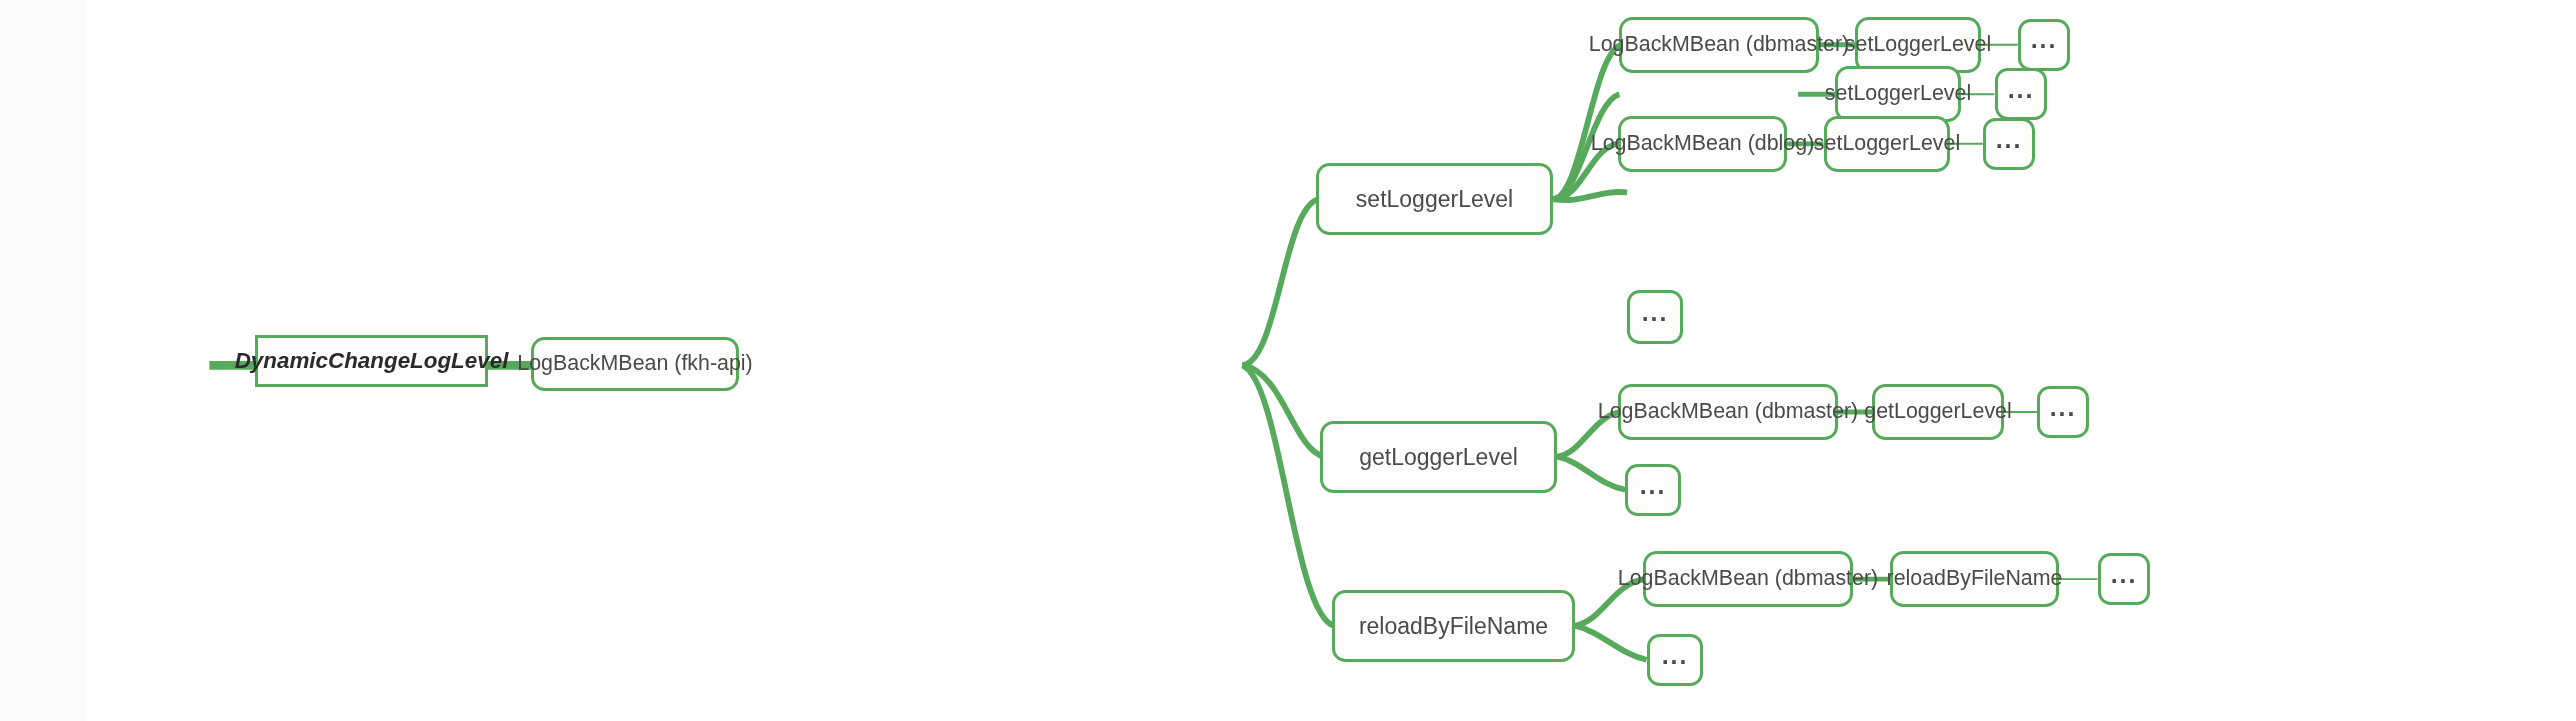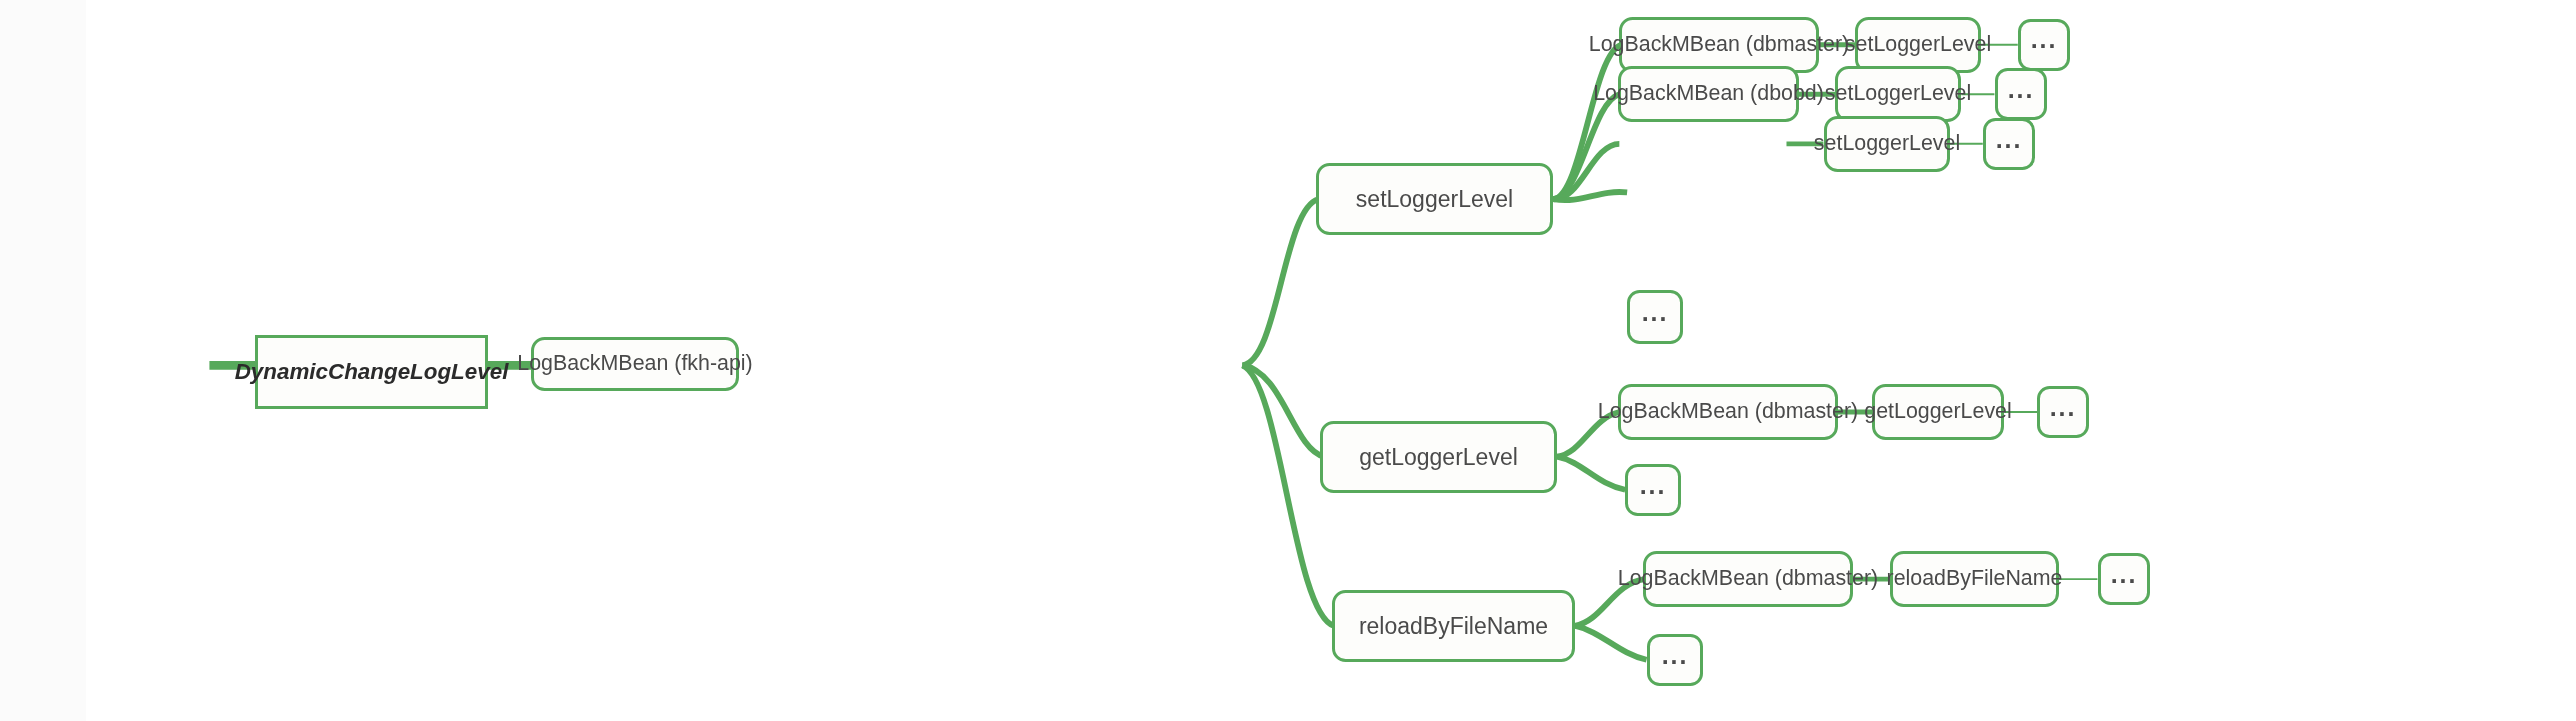--- a/index.html
+++ b/index.html
@@ -103,43 +103,43 @@
     <path d="M 1890 424 L 1928 424" stroke="#57a95b" stroke-width="5" fill="none"></path>
     <path d="M 2062 424 L 2096 424" stroke="#57a95b" stroke-width="2" fill="none"></path>
 
     <path d="M 1620 644 C 1648 640 1660 600 1692 596" stroke="#57a95b" stroke-width="6" fill="none"></path>
     <path d="M 1620 644 C 1648 650 1664 672 1694 679" stroke="#57a95b" stroke-width="6" fill="none"></path>
     <path d="M 1906 596 L 1946 596" stroke="#57a95b" stroke-width="5" fill="none"></path>
     <path d="M 2118 596 L 2158 596" stroke="#57a95b" stroke-width="2" fill="none"></path>
   </svg>
 
 
-  <div class="node sharp" style="left:255px; top:335px; width:233px; height:74px;">
+  <div class="node sharp" style="left:255px; top:335px; width:233px; height:52px;">
     <span class="lbl t23 bolditalic">DynamicChangeLogLevel</span>
   </div>
 
   <div class="node rounded" style="left:531px; top:337px; width:208px; height:54px;justify-content:center;">
     <span class="lbl t22">LogBackMBean (fkh-api)</span>
   </div>
 
   <div class="node rounded" style="left:1316px; top:163px; width:237px; height:72px;">
     <span class="lbl t24">setLoggerLevel</span>
   </div>
   <div class="node rounded" style="left:1320px; top:421px; width:237px; height:72px;">
     <span class="lbl t24">getLoggerLevel</span>
   </div>
   <div class="node rounded" style="left:1332px; top:590px; width:243px; height:72px;">
     <span class="lbl t24">reloadByFileName</span>
   </div>
 
   <div class="node rounded" style="left:1619px; top:16.5px; width:200px; height:56px;">
     <span class="lbl t22">LogBackMBean (dbmaster)</span>
   </div>
-  <div class="node rounded" style="left:1618px; top:66px; width:181px; height:56px;">
-    <span class="lbl t22">LogBackMBean (dbobd)</span>
+  <div class="node rounded" style="left:1618px; top:116px; width:169px; height:56px;">
+    <span class="lbl t22">LogBackMBean (dblog)</span>
   </div>
   <div class="node rounded dots" style="left:1627px; top:290px; width:56px; height:54px;">
     <span class="lbl">...</span>
   </div>
 
   <div class="node rounded" style="left:1855px; top:16.5px; width:126px; height:56px;">
     <span class="lbl t22">setLoggerLevel</span>
   </div>
   <div class="node rounded" style="left:1835px; top:66px; width:126px; height:56px;">
     <span class="lbl t22">setLoggerLevel</span>

